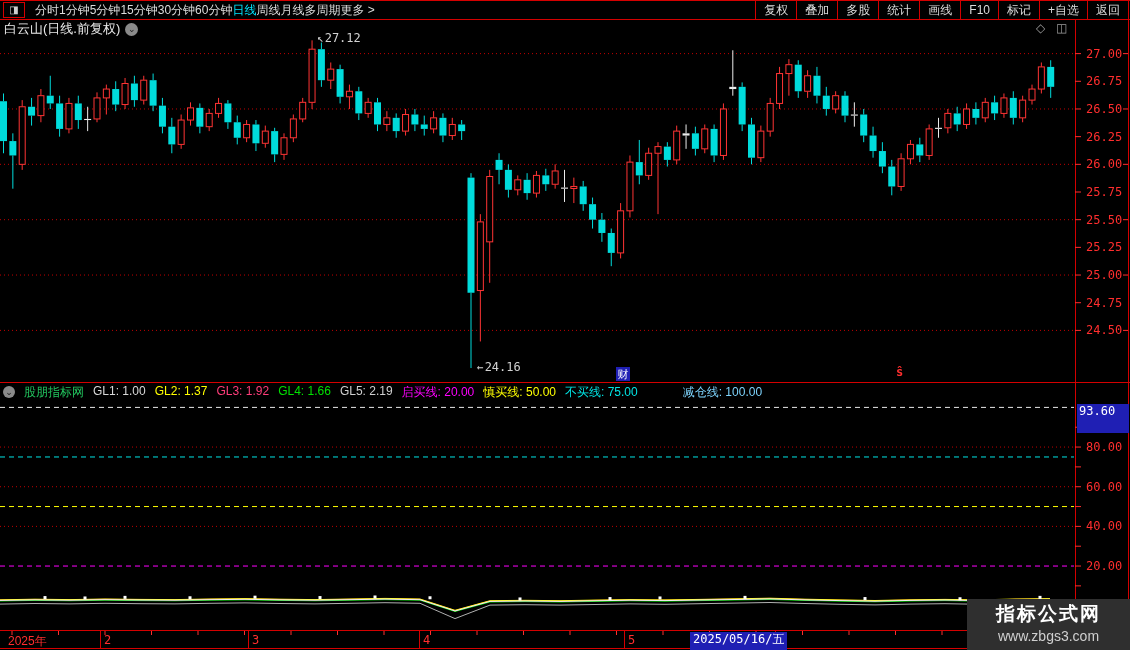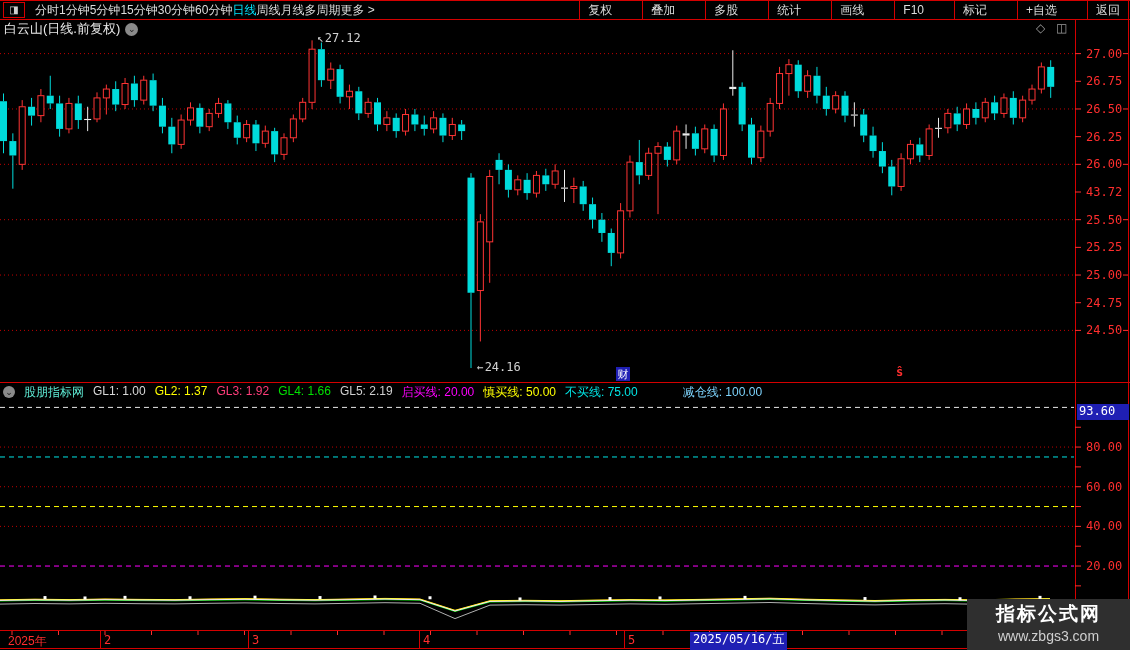--- a/index.html
+++ b/index.html
@@ -9,21 +9,21 @@
 
   
   .menubar{position:absolute;left:0;top:0;width:1130px;height:18px;background:#000;
            border-top:1px solid #d40000;border-bottom:1px solid #d40000;z-index:10;
            display:flex;align-items:center;color:#dcdcdc;font-size:12px;}
   .panel-btn{display:inline-block;width:20px;height:14px;margin-left:3px;border:1px solid #d40000;
              color:#cfcfcf;font-size:10px;line-height:14px;text-align:center;cursor:pointer;}
   .menu-left{display:flex;margin-left:10px;line-height:18px;white-space:nowrap;}
   .menu-left .mi{cursor:pointer;}
   .menu-left .mi.active{color:#00e5ff;}
-  .menu-right{display:flex;margin-left:auto;margin-right:1px;line-height:18px;white-space:nowrap;gap:22px;}
+  .menu-right{display:flex;margin-left:auto;margin-right:1px;line-height:18px;white-space:nowrap;}
   .menu-right .mi{border-left:1px solid #d40000;padding:0 8px;cursor:pointer;}
   .menu-right .mi:last-child{border-right:1px solid #d40000;}
 
   
   .titlebar{position:absolute;left:4px;top:20px;height:18px;z-index:10;display:flex;
             align-items:center;gap:5px;color:#e8e8e8;font-size:13px;}
   .chev-circle{display:inline-block;width:13px;height:13px;border-radius:50%;background:#8a8a8a;
                color:#1a1a1a;font-size:9px;line-height:12px;text-align:center;cursor:pointer;}
   .t-ico{position:absolute;top:21px;z-index:10;color:#9a9a9a;font-size:12px;cursor:pointer;}
 
@@ -32,23 +32,23 @@
             font:12px/14px "DejaVu Sans Mono",monospace;z-index:5;}
   .da-label{position:absolute;top:633px;color:#ff2e2e;font:12px/14px "DejaVu Sans Mono",monospace;z-index:5;}
   .da-year{position:absolute;left:8px;top:633px;color:#ff2e2e;font-size:12px;z-index:5;}
   #date-sel{position:absolute;top:632px;height:23px;line-height:15px;background:#1f1fb4;color:#fff;
             font:12px/15px "DejaVu Sans Mono",monospace;padding:0 3px;z-index:6;}
 
   
   #ind-header{position:absolute;left:0;top:384px;width:1074px;height:16px;z-index:5;display:flex;
               align-items:center;gap:9px;font-size:12px;color:#e8e8e8;white-space:nowrap;overflow:hidden;}
   #ind-header .chev-circle{width:12px;height:12px;margin-left:3px;flex:none;}
-  .ind-source{color:#5eead4;cursor:pointer;}
+  .ind-source{color:#22c55e;cursor:pointer;}
   #ind-fields{display:inline-flex;gap:9px;}
-  #ind-badge{position:absolute;left:1077px;top:404px;width:50px;height:16px;background:#1f1fb4;
+  #ind-badge{position:absolute;left:1077px;top:404px;width:50px;height:29px;background:#1f1fb4;
              color:#fff;font:12px/15px "DejaVu Sans Mono",monospace;padding-left:2px;z-index:6;}
 
   
   .anno{position:absolute;color:#d2d2d2;font:12px/13px "DejaVu Sans Mono",monospace;z-index:5;}
   .anno .arrow{margin-right:1px;font-size:11px;}
   #mk-fin{position:absolute;width:14px;height:14px;background:#1f1fb4;color:#fff;font-size:11px;
           line-height:14px;text-align:center;z-index:6;cursor:pointer;}
   #mk-sell{position:absolute;color:#ff2e2e;font:bold 12px "DejaVu Sans Mono",monospace;z-index:6;}
 
   
@@ -568,21 +568,21 @@
 
   <div id="watermark">
     <div class="wm1">指标公式网</div>
     <div class="wm2">www.zbgs3.com</div>
   </div>
 <div class="ax-label" style="top: 46.6174px;">27.00</div>
     <div class="ax-label" style="top: 74.2951px;">26.75</div>
     <div class="ax-label" style="top: 101.973px;">26.50</div>
     <div class="ax-label" style="top: 129.651px;">26.25</div>
     <div class="ax-label" style="top: 157.328px;">26.00</div>
-    <div class="ax-label" style="top: 185.006px;">43.72</div>
+    <div class="ax-label" style="top: 185.006px;">25.75</div>
     <div class="ax-label" style="top: 212.684px;">25.50</div>
     <div class="ax-label" style="top: 240.361px;">25.25</div>
     <div class="ax-label" style="top: 268.039px;">25.00</div>
     <div class="ax-label" style="top: 295.717px;">24.75</div>
     <div class="ax-label" style="top: 323.394px;">24.50</div>
     <div class="ax-label" style="top: 440.06px;">80.00</div>
     <div class="ax-label" style="top: 479.72px;">60.00</div>
     <div class="ax-label" style="top: 519.38px;">40.00</div>
     <div class="ax-label" style="top: 559.04px;">20.00</div>
     <div class="da-label" style="left: 104px;">2</div>

